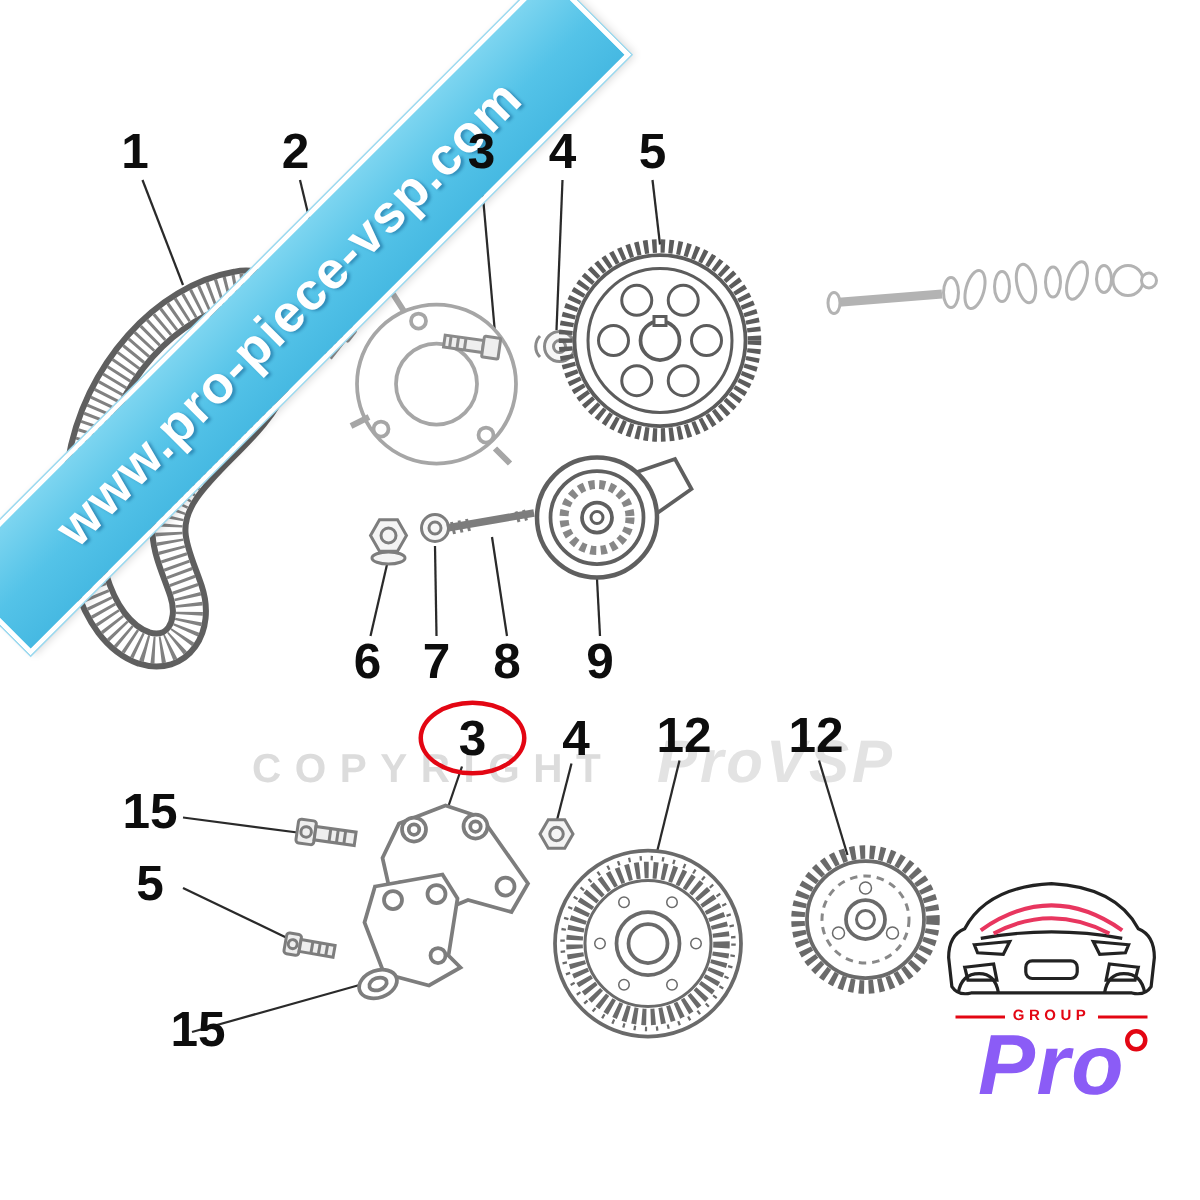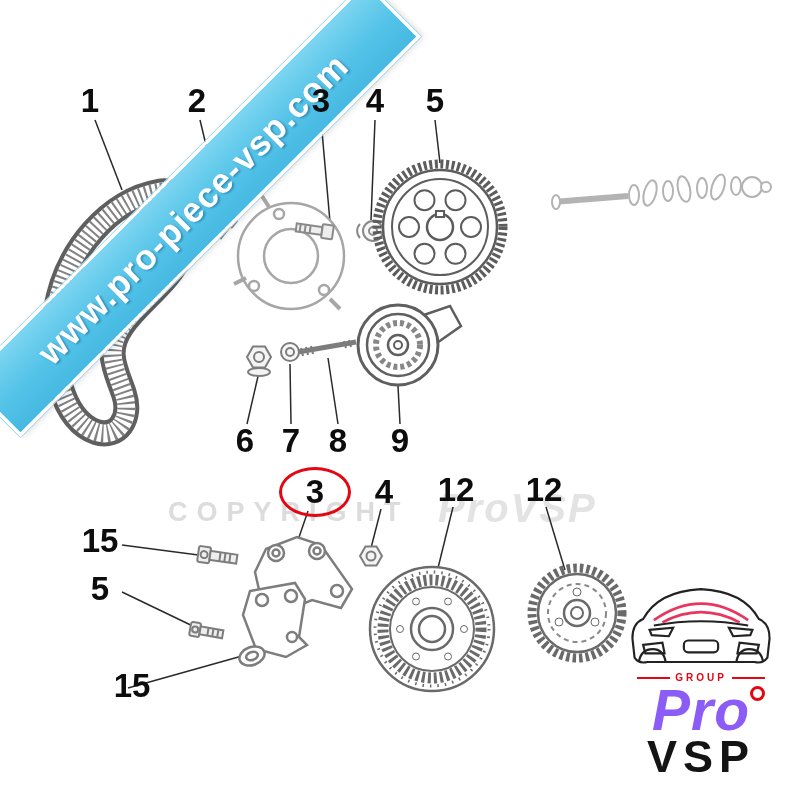--- a/index.html
+++ b/index.html
@@ -278,16 +278,15 @@
     </svg>
     <div class="group-row">
       <span class="gline"></span>
       <span class="gtext">GROUP</span>
       <span class="gline"></span>
     </div>
     <div class="brand-pro">
       <span>Pro</span>
       <span class="pro-ring"></span>
     </div>
-    <div class="brand-vsp">VSP</div>
   </div>
 
 </div>
 
 </body></html>

